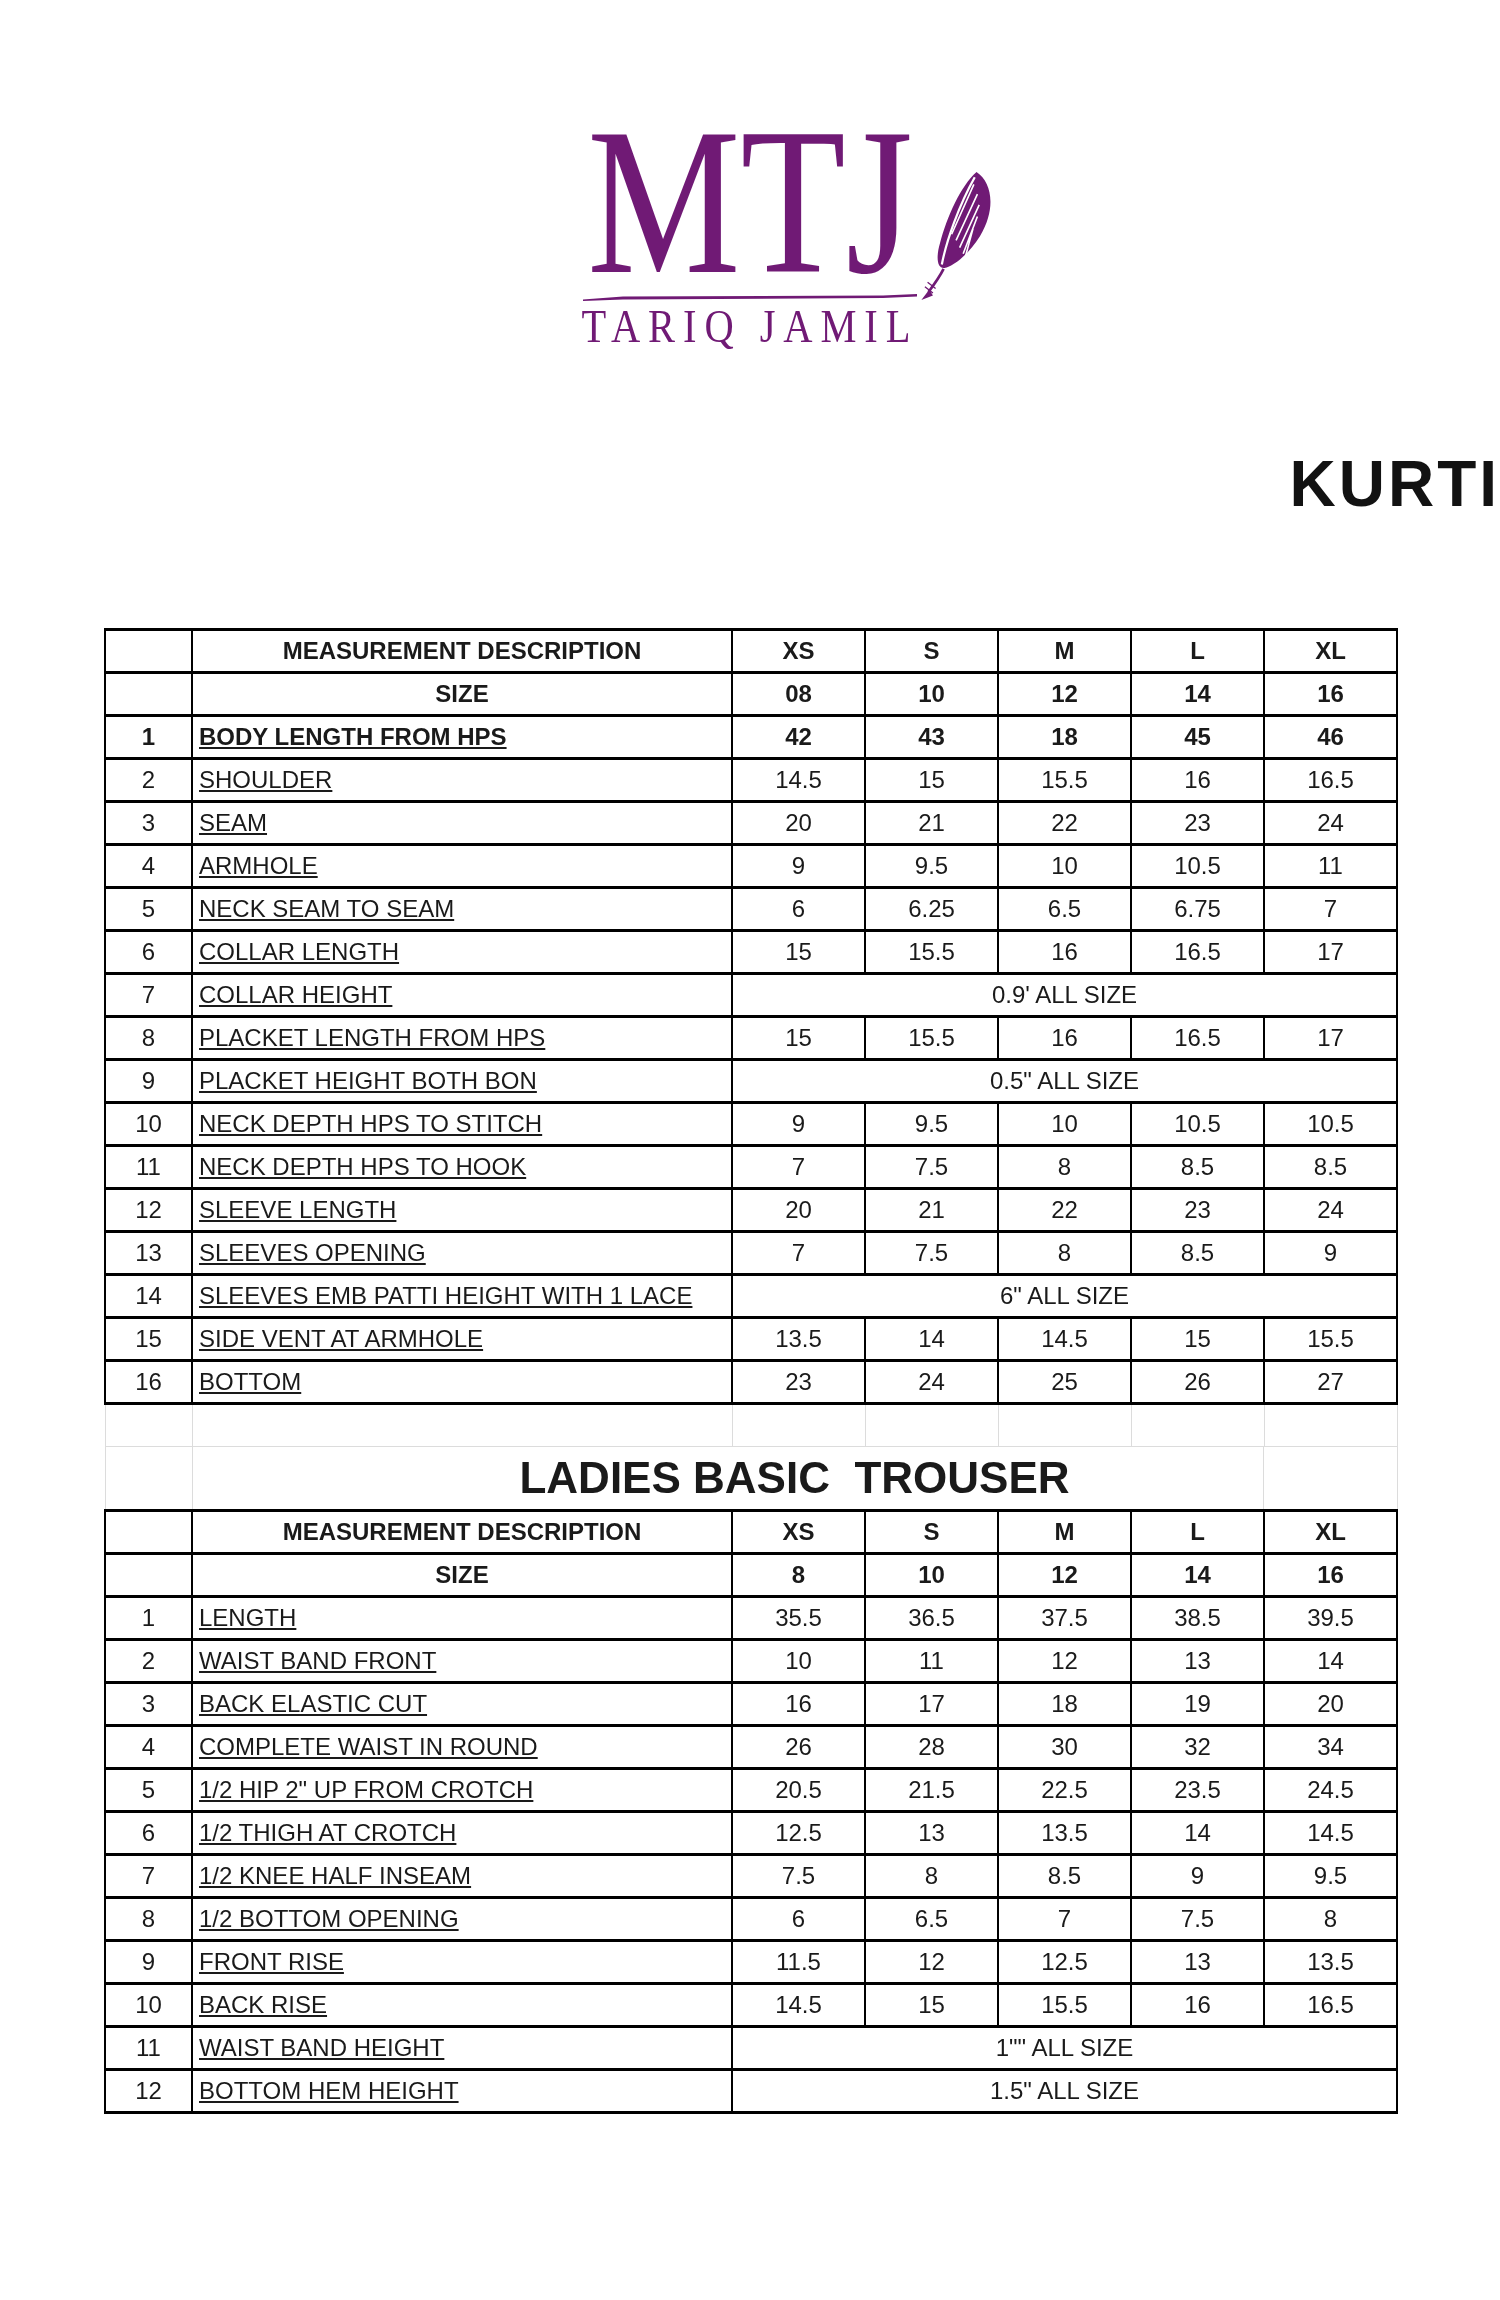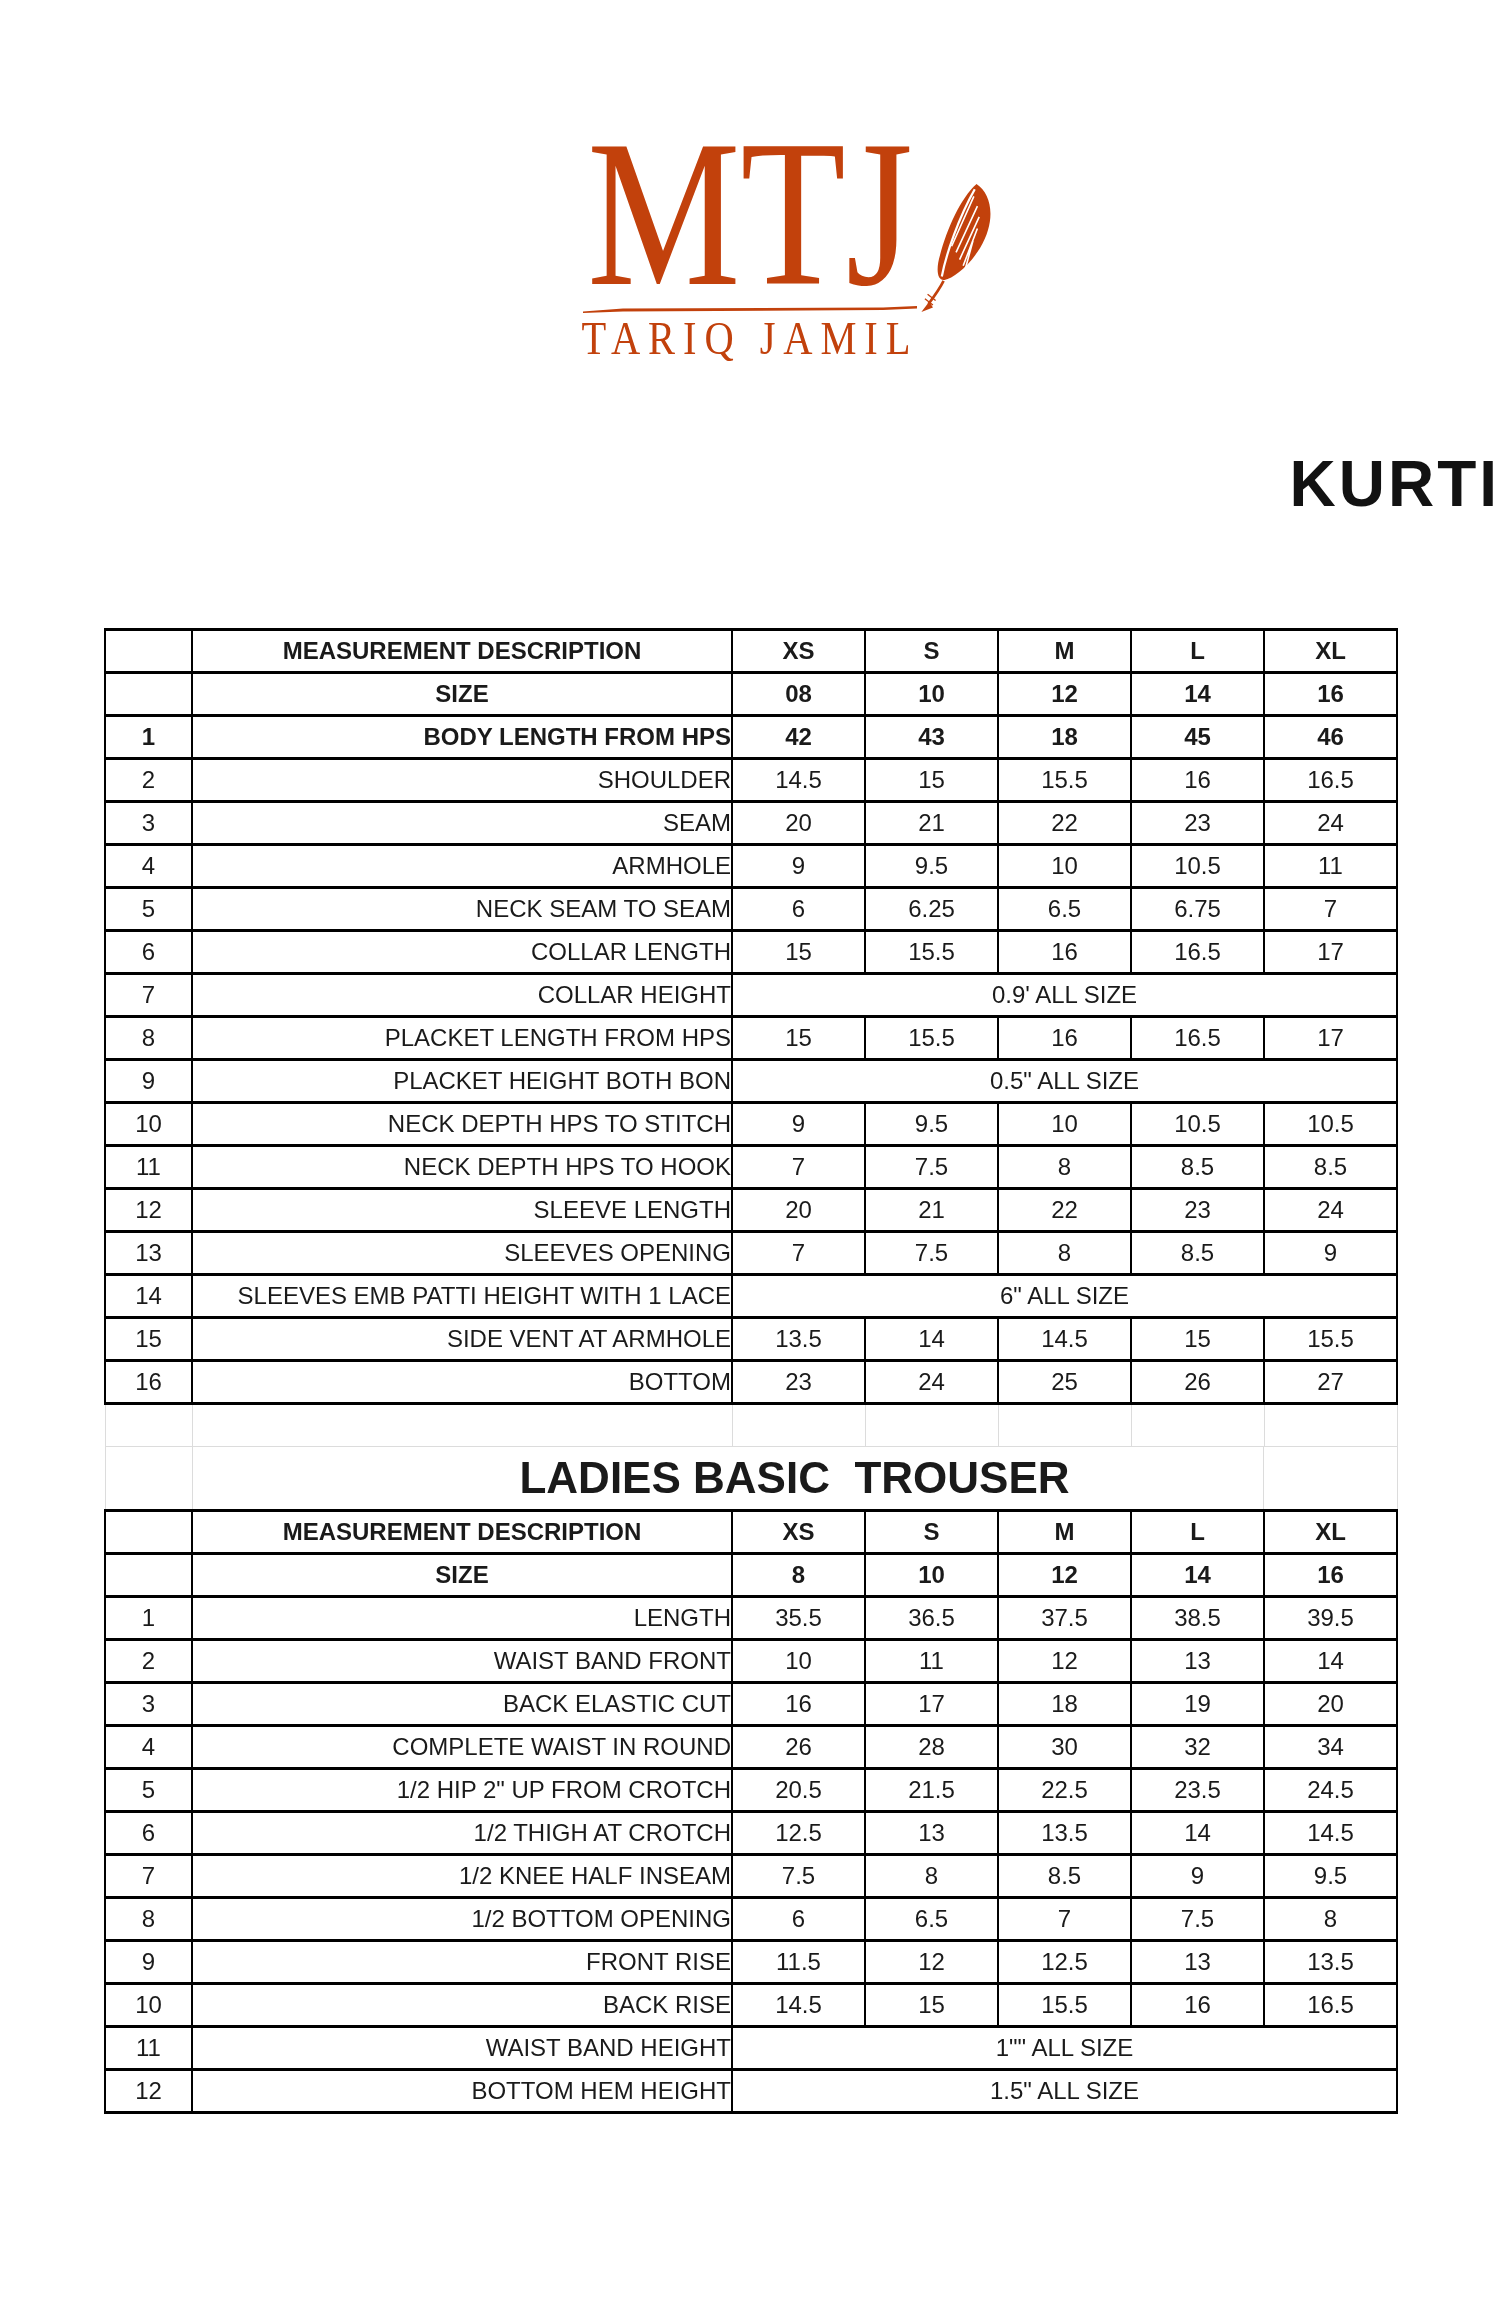--- a/index.html
+++ b/index.html
@@ -27,37 +27,37 @@
     font-size:64px;font-weight:bold;letter-spacing:3px;color:#121212;line-height:1;
   }
   
   .sheet{position:absolute;left:104px;top:628px;width:1292px;}
   table{border-collapse:collapse;table-layout:fixed;width:1292px;color:#1a1a1a;}
   td{
     border:2px solid #000;border-top-width:3px;border-bottom-width:3px;
     height:40px;font-size:24px;line-height:1;text-align:center;vertical-align:middle;
     padding:0;overflow:hidden;white-space:nowrap;
   }
-  td.desc{text-align:right;padding-left:0;}
+  td.desc{text-align:left;padding-left:6px;text-decoration:underline;}
   tr.hdr td,tr.size td,tr.bold td{font-weight:bold;}
   tr.ghost td{border:1px solid #dcdcdc;border-top:none;height:41px;}
   tr.title td{
     border:1px solid #dcdcdc;border-top:none;border-bottom:none;
     height:62px;font-weight:bold;font-size:44px;white-space:pre;
   }
   tr.title td.t{
     background-image:linear-gradient(#dcdcdc,#dcdcdc);
     background-size:1px 100%;background-repeat:no-repeat;
     background-position:calc(100% - 133px) 0;
   }
 </style>
 </head>
 <body>
 
-<div class="logo" id="logo" style="color: #c2410c; margin-top: 12px;">
+<div class="logo" id="logo" style="color: #701a75;">
   <div class="mtj">MTJ</div>
 
   <svg class="feather" width="105" height="132" viewBox="0 0 118 148">
     <g fill="none" stroke="currentColor">
       <path d="M86 2 C104 14 108 44 90 74 C77 95 60 108 50 110 C42 111 40 99 45 82 C53 52 68 18 86 2 Z" fill="currentColor" stroke="none"></path>
       <path d="M84 8 C66 40 52 80 47 106" stroke="#fff" stroke-width="2.5"></path>
       <path d="M83 16 L58 72 M87 27 L63 79 M89 39 L67 87 M87 52 L71 94 M82 66 L73 99" stroke="#fff" stroke-width="1.8"></path>
       <path d="M49 111 C44 121 38 129 32 137" stroke-width="3"></path>
       <path d="M33 134 l-9 12 l13 -5 z" fill="currentColor" stroke="none"></path>
       <path d="M31 126 l9 7 M28 131 l9 7" stroke-width="1.5"></path>

